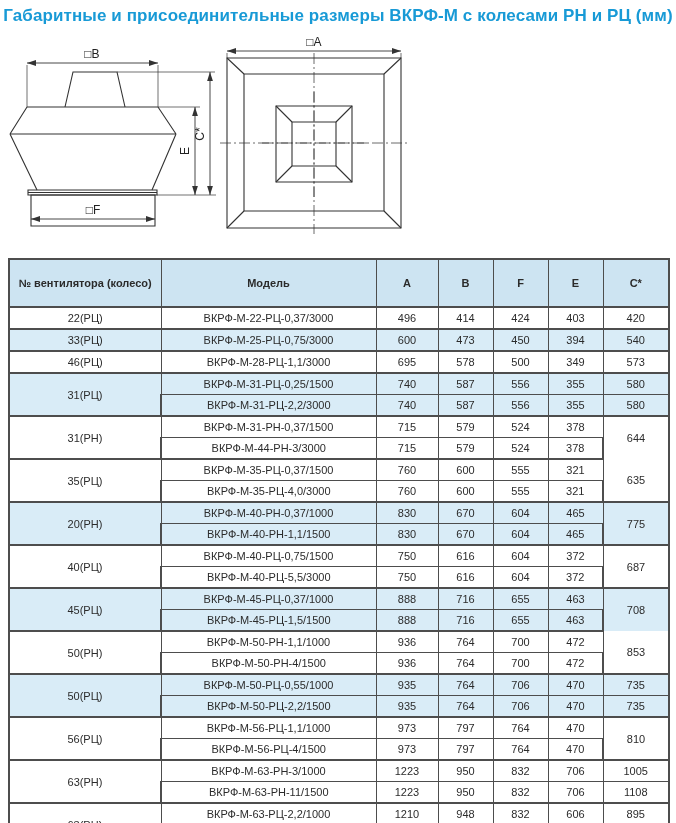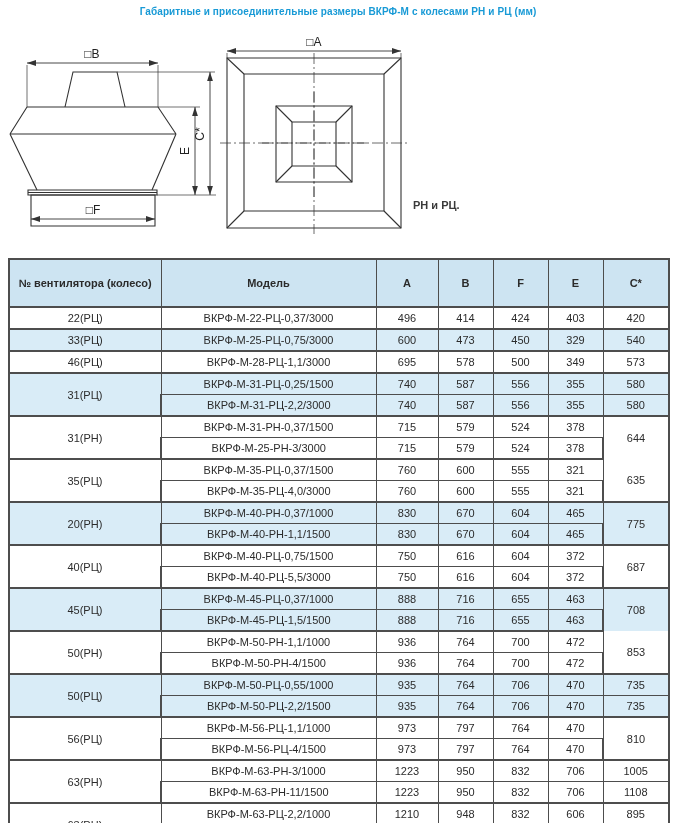--- a/index.html
+++ b/index.html
@@ -2,21 +2,21 @@
 <html><head>
 <meta charset="utf-8">
 <style>
   html,body{margin:0;padding:0;}
   body{
     width:676px;height:823px;position:relative;background:#ffffff;
     font-family:"Liberation Sans","DejaVu Sans",sans-serif;color:#2b2b2b;
   }
   .page-title{
     position:absolute;top:6px;left:0;width:676px;text-align:center;
-    font-size:10px;font-weight:bold;color:#189ad6;letter-spacing:.1px;
+    font-size:17px;font-weight:bold;color:#189ad6;letter-spacing:.1px;
   }
   .fig-svg{position:absolute;overflow:visible;}
   #side-view-svg{left:4px;top:37px;}
   #top-view-svg{left:222px;top:37px;}
   .fig-note{
     position:absolute;left:413px;top:198px;width:255px;
     font-size:11px;font-weight:600;color:#3a3a3a;line-height:1.35;
   }
   svg line, svg path, svg rect, svg polygon{vector-effect:non-scaling-stroke;}
   .shape{stroke:#333;fill:none;stroke-width:1.1;}
@@ -126,21 +126,20 @@
 
   <g>
     <line class="ext" x1="5" y1="16" x2="5" y2="21"></line>
     <line class="ext" x1="179" y1="16" x2="179" y2="21"></line>
     <line class="dim" x1="5" y1="14" x2="179" y2="14" marker-start="url(#ah2)" marker-end="url(#ah2)"></line>
     <text class="dimtext" x="92" y="9" text-anchor="middle">□A</text>
   </g>
 </svg>
 
 <div class="fig-note">
-  <div>РН и РЦ.</div>
 </div>
 
 <table class="spec">
   <colgroup>
     <col style="width:152px">
       <col style="width:215px">
       <col style="width:62px">
     <col style="width:55px">
       <col style="width:55px">
       <col style="width:55px">
@@ -166,21 +165,21 @@
         <td class="gb">424</td>
         <td class="gb">403</td>
         <td class="gb">420</td>
       </tr>
       <tr class="hl">
         <td class="gb">33(РЦ)</td>
         <td class="gb">ВКРФ-М-25-РЦ-0,75/3000</td>
         <td class="gb">600</td>
         <td class="gb">473</td>
         <td class="gb">450</td>
-        <td class="gb">329</td>
+        <td class="gb">394</td>
         <td class="gb">540</td>
       </tr>
       <tr>
         <td class="gb">46(РЦ)</td>
         <td class="gb">ВКРФ-М-28-РЦ-1,1/3000</td>
         <td class="gb">695</td>
         <td class="gb">578</td>
         <td class="gb">500</td>
         <td class="gb">349</td>
         <td class="gb">573</td>
@@ -205,21 +204,21 @@
       <tr>
         <td class="gb" rowspan="2">31(РН)</td>
         <td class="gb">ВКРФ-М-31-РН-0,37/1500</td>
         <td class="gb">715</td>
         <td class="gb">579</td>
         <td class="gb">524</td>
         <td class="gb">378</td>
         <td class="gb" rowspan="2">644</td>
       </tr>
       <tr>
-        <td>ВКРФ-М-25-РН-3/3000</td>
+        <td>ВКРФ-М-44-РН-3/3000</td>
         <td>715</td>
         <td>579</td>
         <td>524</td>
         <td>378</td>
       </tr>
       <tr>
         <td class="gb" rowspan="2">35(РЦ)</td>
         <td class="gb">ВКРФ-М-35-РЦ-0,37/1500</td>
         <td class="gb">760</td>
         <td class="gb">600</td>

